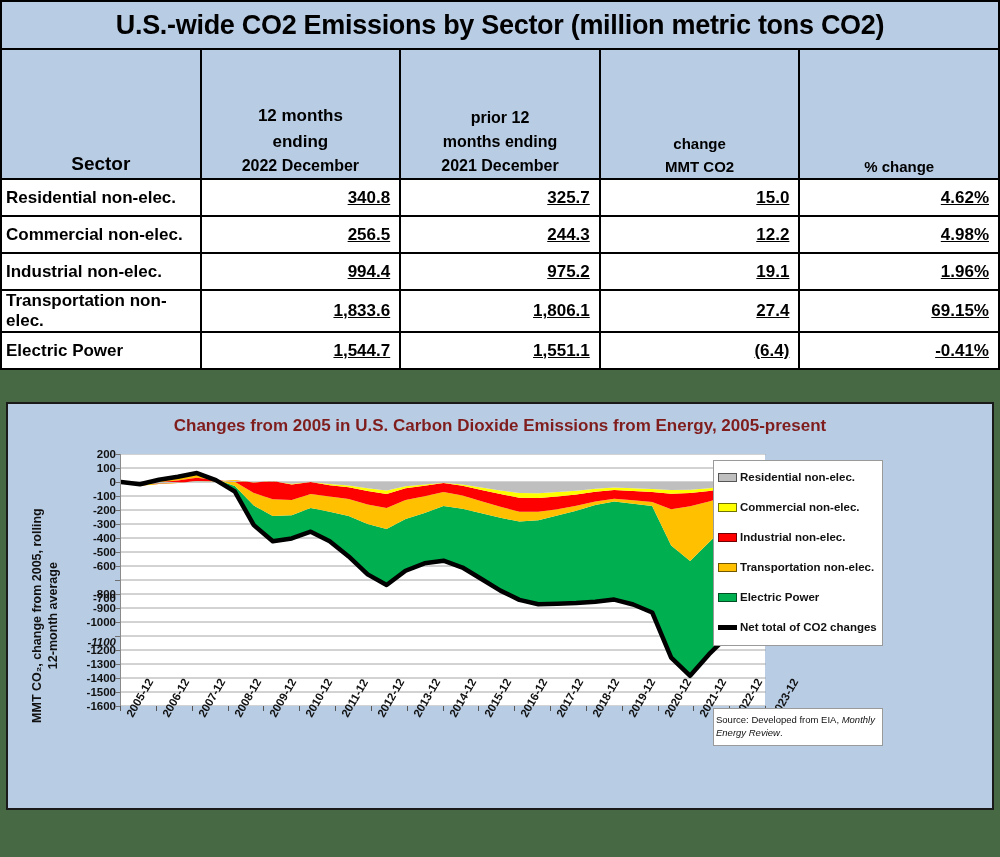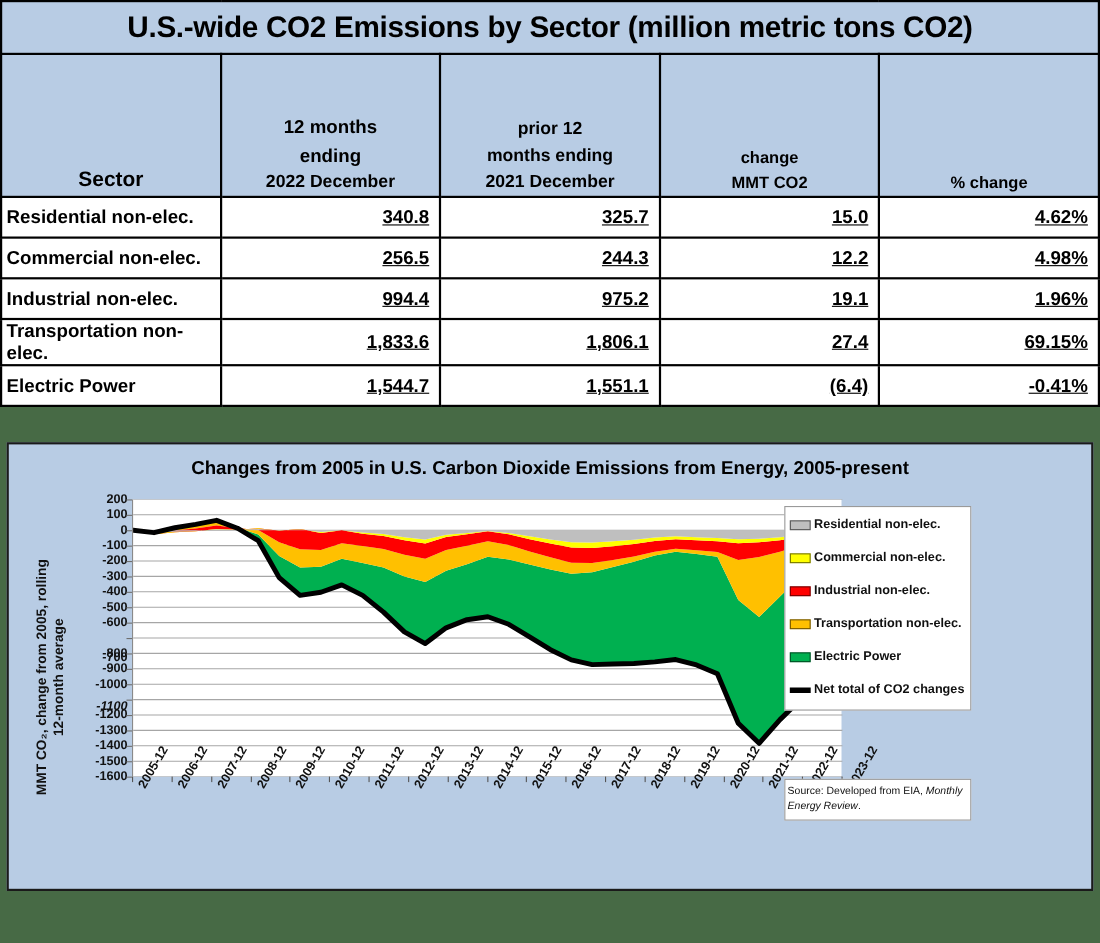--- a/index.html
+++ b/index.html
@@ -30,21 +30,21 @@
   .row-cell.num{text-align:right;padding-right:9px;text-decoration:underline;}
   .total .row-cell{font-size:18px;}
 
   
   .chart-block{
     position:relative;width:988px;height:408px;margin:32px 6px 0 6px;
     background:#B8CCE4;border:2px solid #1a1a1a;box-sizing:border-box;
   }
   .chart-title{
     position:absolute;top:12px;left:0;width:100%;text-align:center;
-    font-size:17px;font-weight:bold;color:#000000;
+    font-size:17px;font-weight:bold;color:#7f1d1d;
   }
   .ylabel{
     position:absolute;left:20px;top:196px;width:230px;
     transform:rotate(-90deg);transform-origin:center center;
     margin-left:-97px;text-align:center;
     font-size:12.5px;font-weight:bold;color:#111;line-height:1.25;
   }
   .plot{
     position:absolute;left:112px;top:50px;width:645px;height:252px;
     background:#fff;border-left:1px solid #8a8a8a;box-sizing:border-box;

